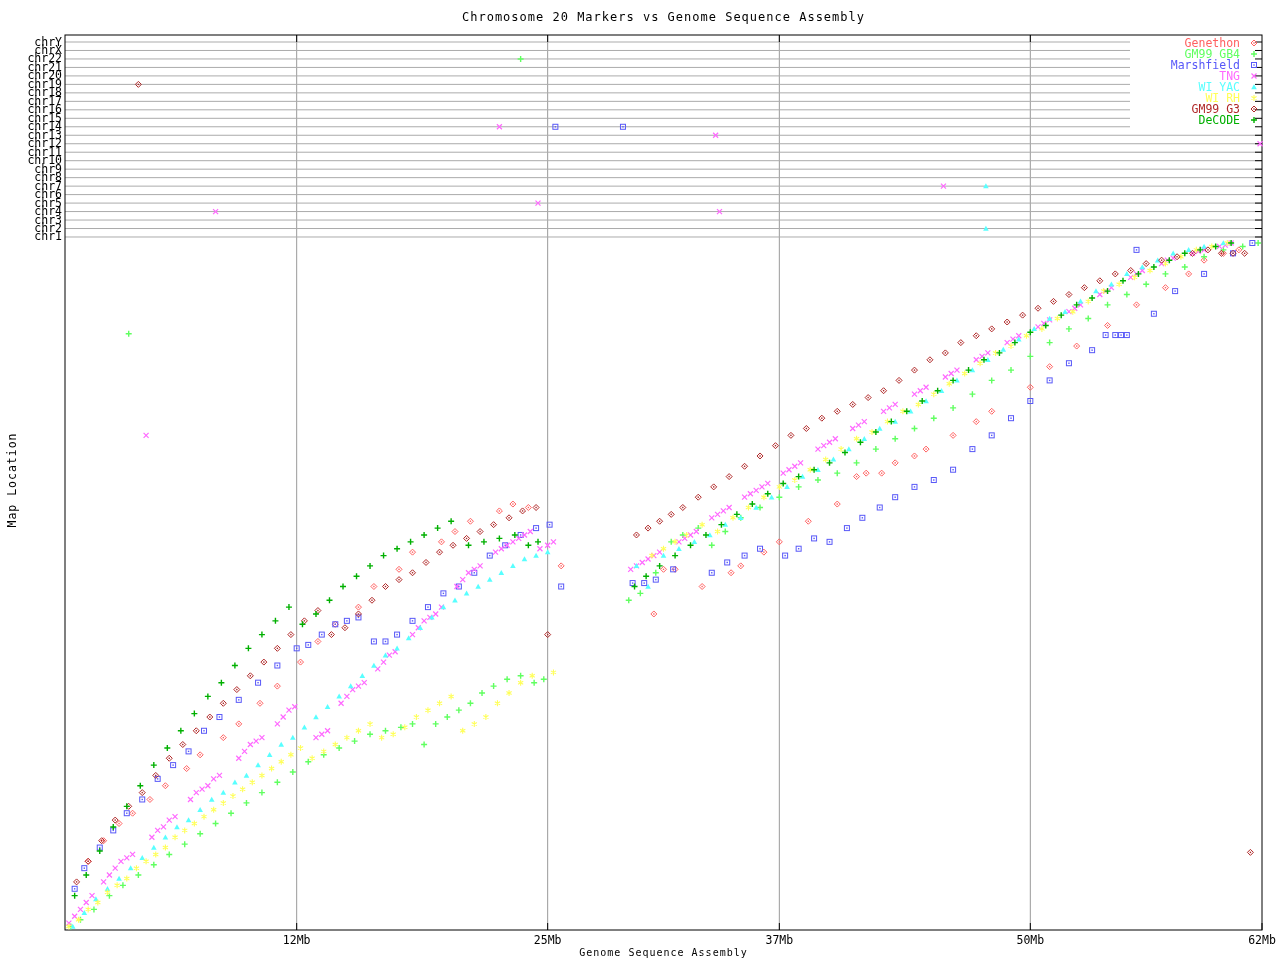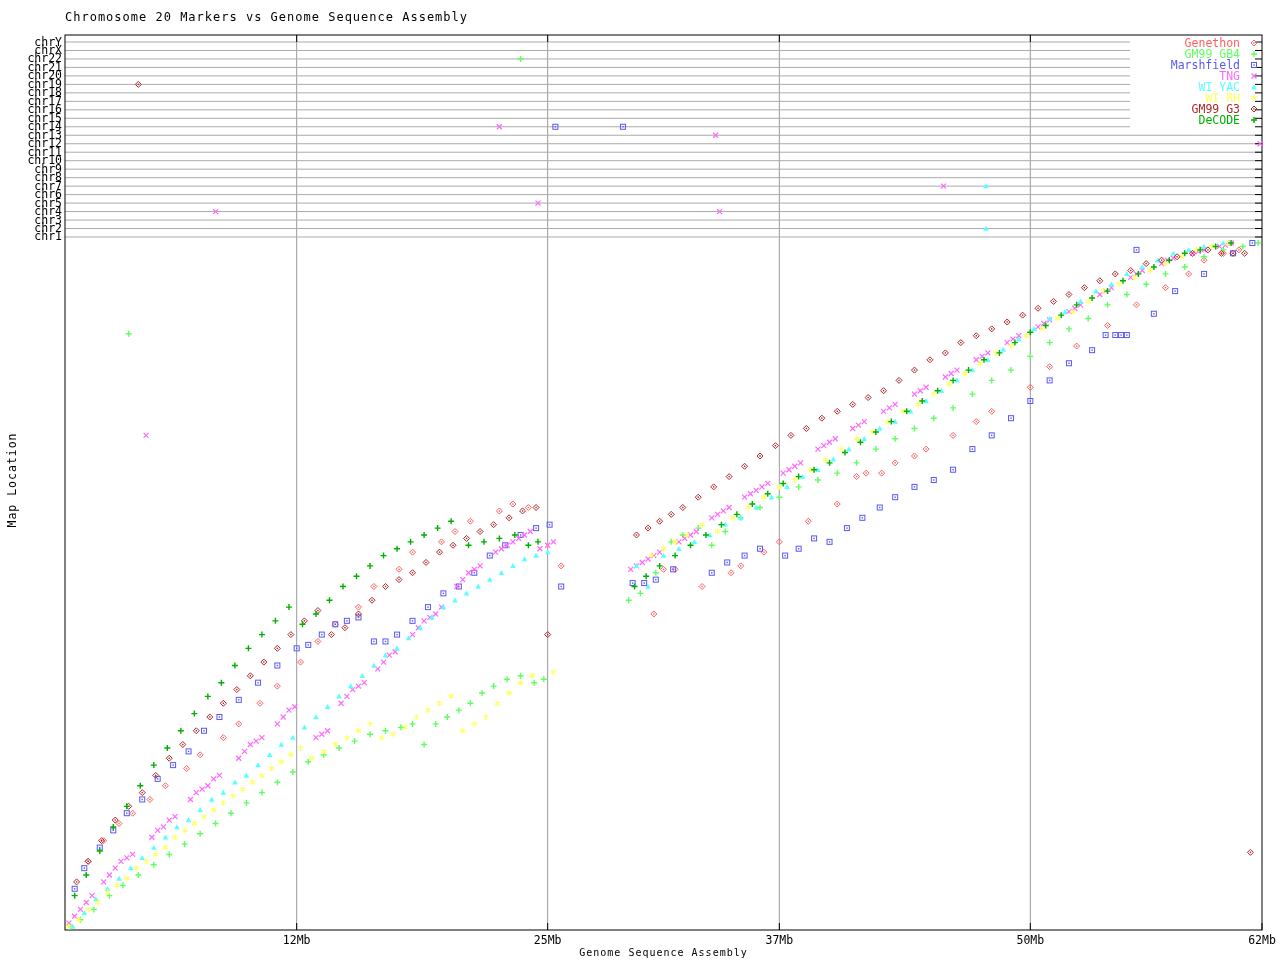--- a/index.html
+++ b/index.html
@@ -1,18 +1,18 @@
 <!DOCTYPE html>
 <html><head>
 <meta charset="utf-8">
 <style>
   html,body{margin:0;padding:0;background:#ffffff;}
   .page{position:relative;width:1280px;height:960px;background:#ffffff;overflow:hidden;
         font-family:"DejaVu Sans Mono","Liberation Mono",monospace;color:#000;}
-  .title{position:absolute;top:10px;left:65px;width:1197px;text-align:left;
+  .title{position:absolute;top:10px;left:65px;width:1197px;text-align:center;
          font-size:12px;letter-spacing:1px;white-space:nowrap;}
   .xlabel{position:absolute;top:947px;left:65px;width:1197px;text-align:center;
           font-size:10px;letter-spacing:1px;white-space:nowrap;}
   .ylabel{position:absolute;top:480px;left:12px;font-size:11.5px;letter-spacing:1px;
           white-space:nowrap;transform:translate(-50%,-50%) rotate(-90deg);}
   svg{position:absolute;top:0;left:0;overflow:visible;}
   svg text{font-family:"DejaVu Sans Mono","Liberation Mono",monospace;}
 </style>
 </head>
 <body>

